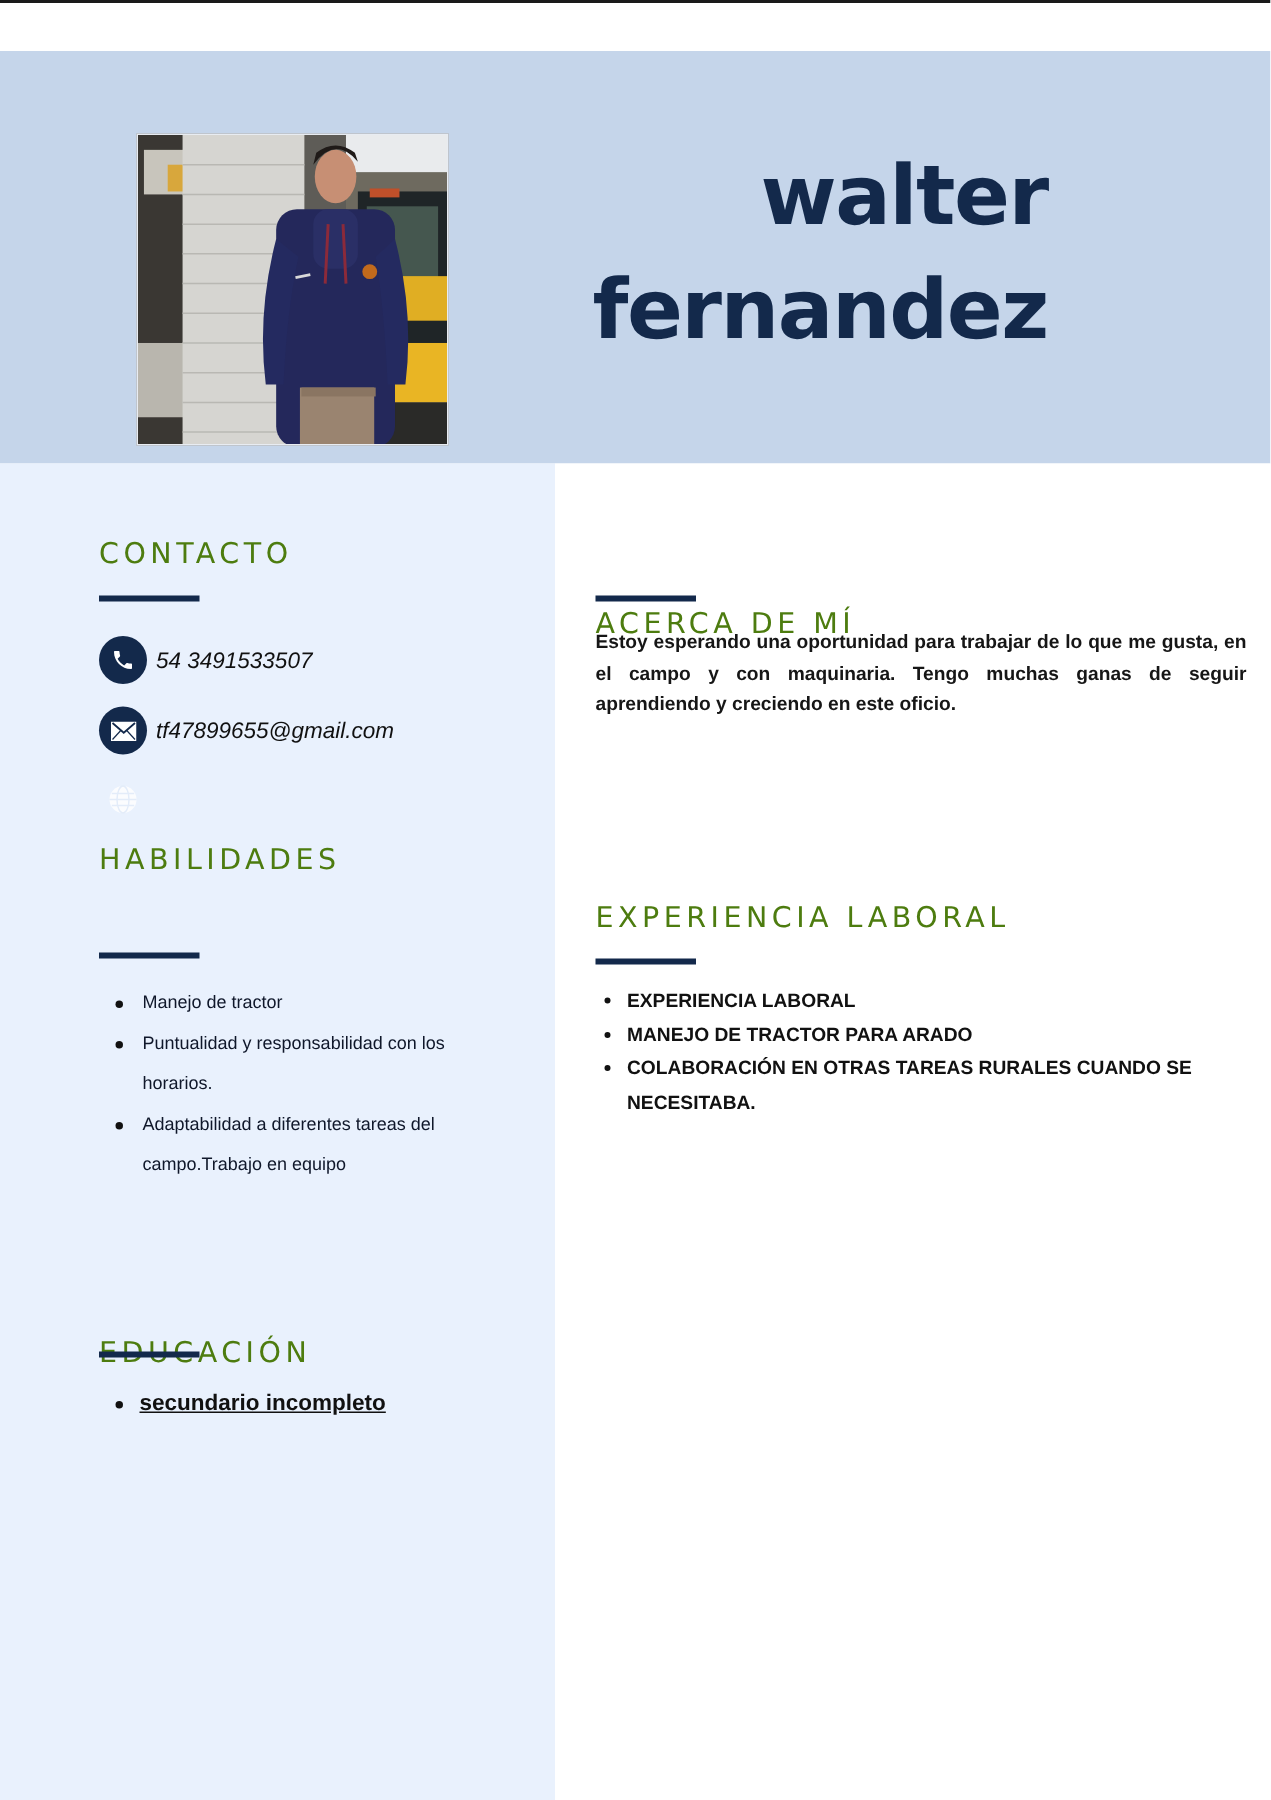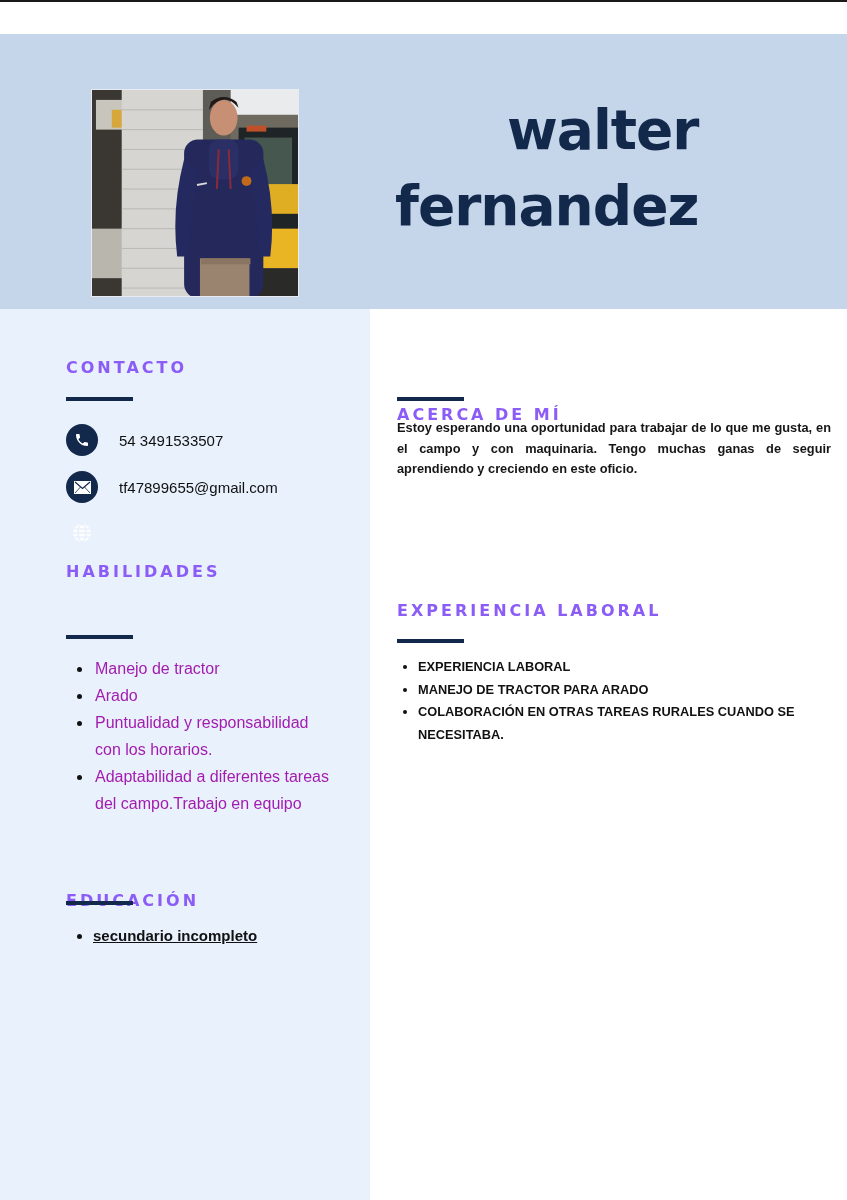--- a/index.html
+++ b/index.html
@@ -13,30 +13,30 @@
 
     .photo { position: absolute; left: 91px; top: 89px; width: 208px; height: 208px; overflow: hidden; background: #6b6a66; border: 1px solid #e8ecf2; }
     .photo svg { display: block; width: 100%; height: 100%; }
 
     .name { position: absolute; left: 395px; top: 92px; color: #13294b; font-family: "DejaVu Sans", sans-serif; font-weight: bold; font-size: 55px; line-height: 76px; letter-spacing: -1px; text-align: right; }
     .name span { display: block; }
 
     .left-col { position: absolute; left: 0; top: 309px; width: 370px; height: 891px; background: #e9f1fd; }
     .right-col { position: absolute; left: 370px; top: 309px; width: 477px; height: 891px; background: #ffffff; }
 
-    .sec-title { position: absolute; color: #8b5cf6; font-family: "DejaVu Sans", sans-serif; font-weight: bold; font-size: 16px; letter-spacing: 3px; white-space: nowrap; }
+    .sec-title { position: absolute; color: #4d7c0f; font-family: "DejaVu Sans", sans-serif; font-weight: normal; font-size: 19px; letter-spacing: 3px; white-space: nowrap; }
     .sec-rule { position: absolute; width: 67px; height: 4px; background: #13294b; }
 
     .contact-row { position: absolute; left: 66px; display: flex; align-items: center; }
     .circle-icon { width: 32px; height: 32px; border-radius: 50%; background: #13294b; display: flex; align-items: center; justify-content: center; }
-    .contact-text { margin-left: 21px; font-size: 15px; color: #111; }
+    .contact-text { margin-left: 6px; font-size: 15px; color: #111; font-style: italic; }
     .web-icon { position: absolute; left: 72px; top: 523px; width: 20px; height: 20px; opacity: 0.85; }
 
     .skills { position: absolute; left: 95px; top: 655px; width: 240px; list-style: none; }
-    .skills li { position: relative; font-size: 16px; line-height: 27px; color: #a21caf; }
+    .skills li { position: relative; font-size: 12px; line-height: 27px; color: #0f172a; }
     .skills li::before { content: ""; position: absolute; left: -18px; top: 12px; width: 5px; height: 5px; border-radius: 50%; background: #111; }
 
     .edu { position: absolute; left: 93px; top: 925px; list-style: none; }
     .edu li { position: relative; font-size: 15px; font-weight: bold; line-height: 22px; color: #111; text-decoration: underline; }
     .edu li::before { content: ""; position: absolute; left: -16px; top: 9px; width: 5px; height: 5px; border-radius: 50%; background: #111; }
 
     .about { position: absolute; left: 397px; top: 418px; width: 434px; font-size: 12.8px; font-weight: bold; line-height: 20.7px; color: #161616; text-align: justify; }
     .about p { margin: 0; }
 
     .exp { position: absolute; left: 418px; top: 656px; width: 420px; list-style: none; }
@@ -135,21 +135,20 @@
         <line x1="2.5" y1="6" x2="17.5" y2="6"></line>
         <line x1="2.5" y1="14" x2="17.5" y2="14"></line>
       </g>
     </svg>
 </div>
 
 <div class="sec-title" style="left:66px; top:562px;">HABILIDADES</div>
 <div class="sec-rule" style="left:66px; top:635px;"></div>
 <ul class="skills">
   <li>Manejo de tractor</li>
-  <li>Arado</li>
   <li>Puntualidad y responsabilidad con los horarios.</li>
   <li>Adaptabilidad a diferentes tareas del campo.Trabajo en equipo</li>
 </ul>
 
 <div class="sec-title" style="left:66px; top:873px;margin-top:18px;">EDUCACIÓN</div>
 <div class="sec-rule" style="left:66px; top:901px;"></div>
 <ul class="edu">
   <li>secundario incompleto</li>
 </ul>
 

